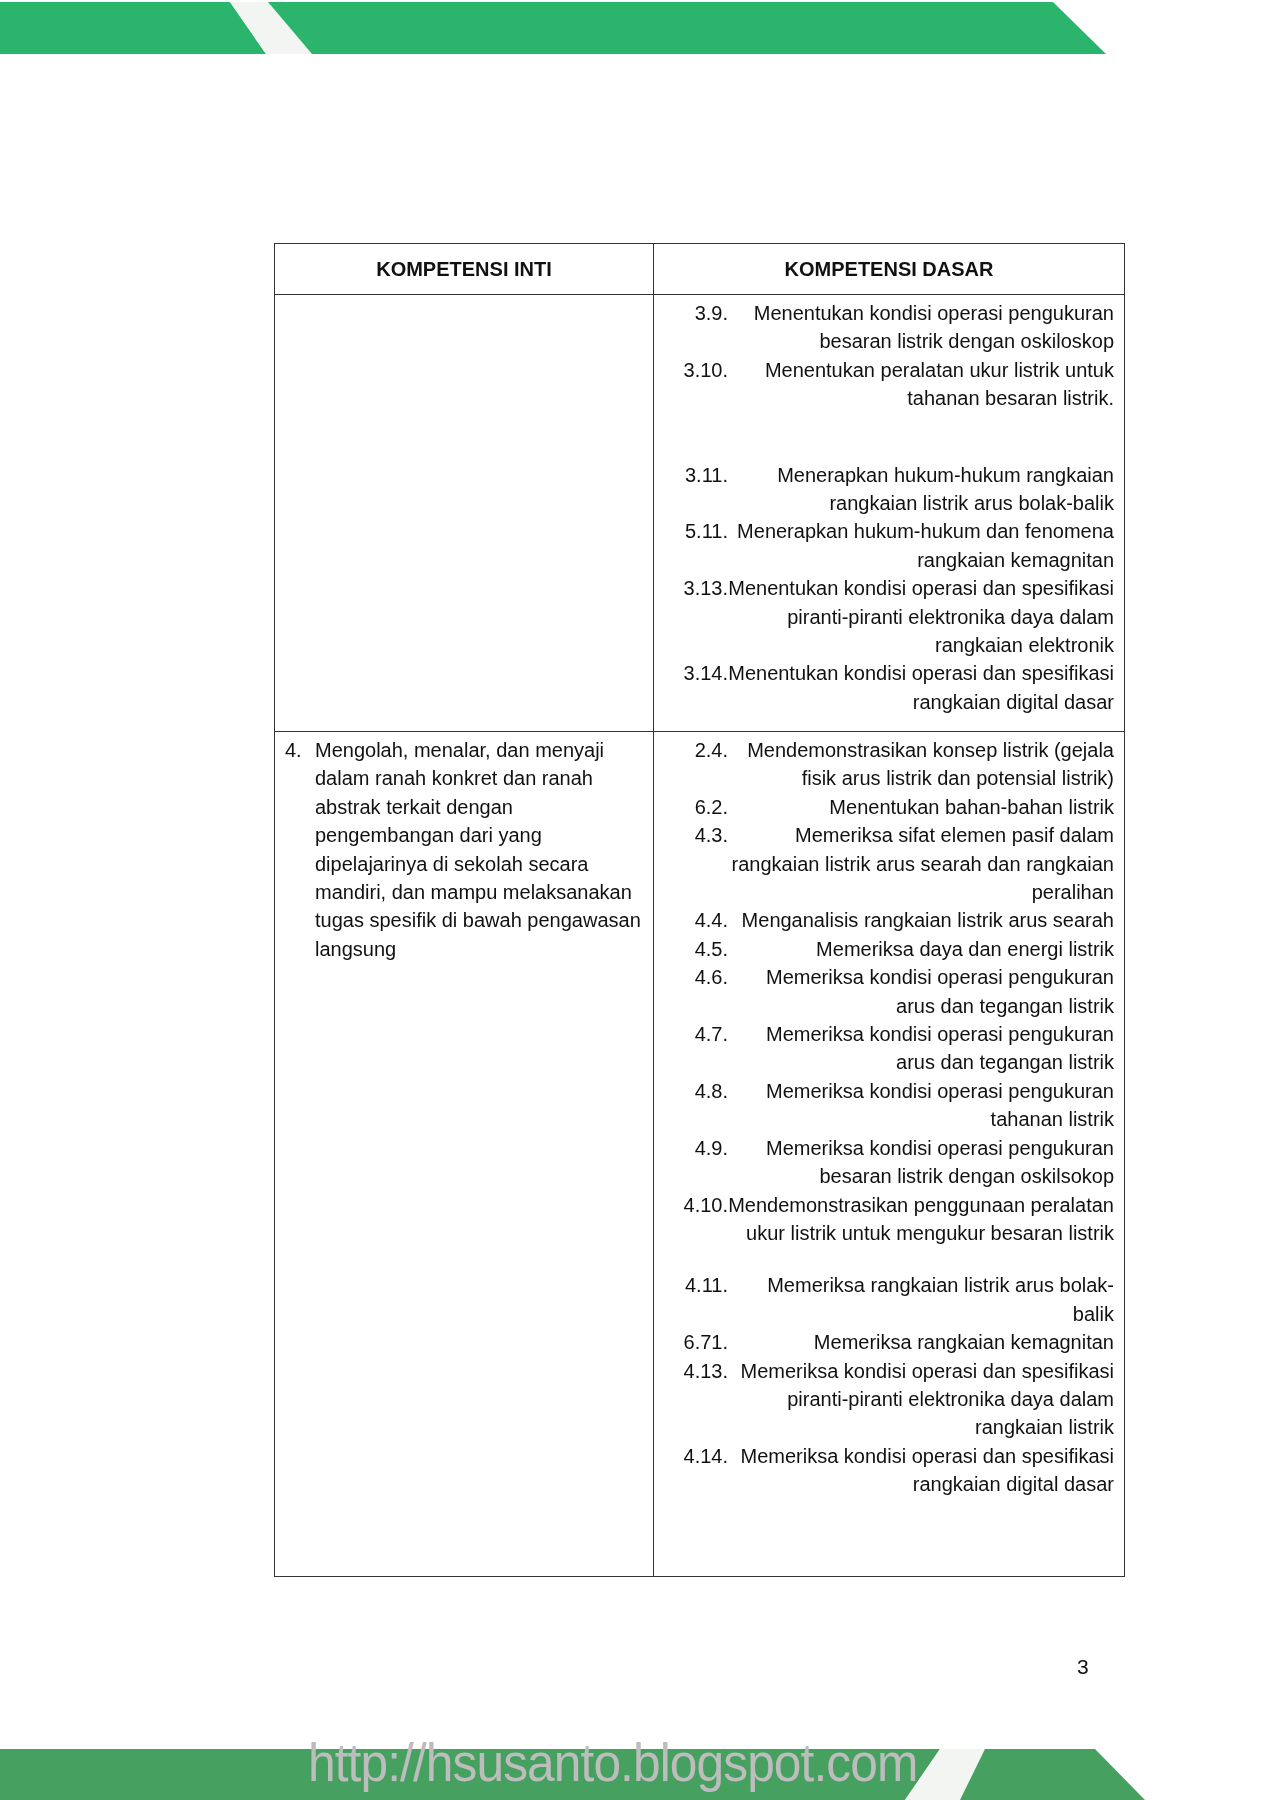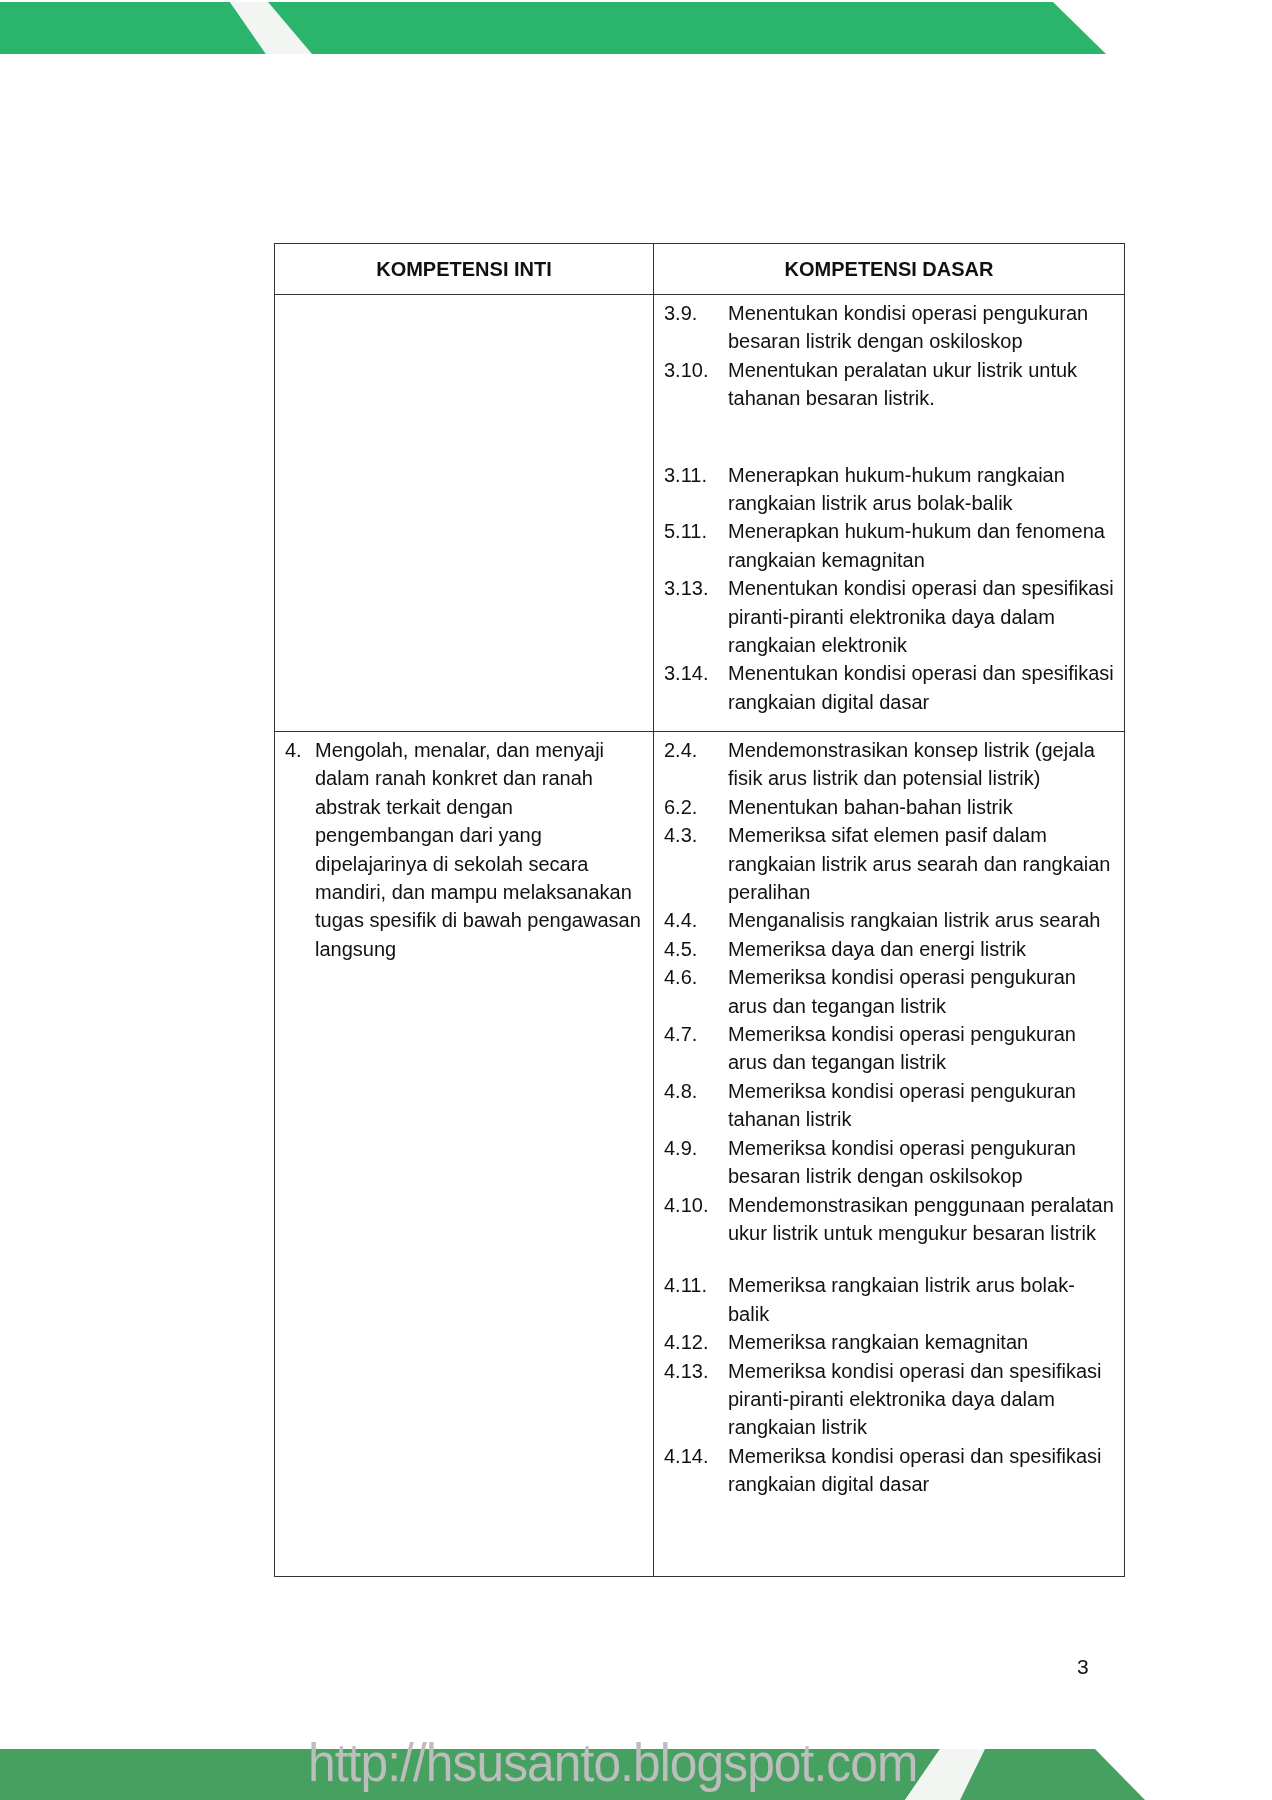--- a/index.html
+++ b/index.html
@@ -8,21 +8,21 @@
   .band-top { position:absolute; left:0; top:0; width:1272px; height:54px; }
   .band-bottom { position:absolute; left:0; top:1749px; width:1272px; height:51px; }
   .footer-url { position:absolute; left:308px; top:1735px; font-size:54px; color:#bdbdbd;
                 letter-spacing:-1px; line-height:1; white-space:nowrap; transform:scaleX(0.92); transform-origin:left; }
   .page-number { position:absolute; left:1077px; top:1655px; font-size:21px; }
   table.kt { position:absolute; left:242px; top:243px; width:850px; border-collapse:collapse; table-layout:fixed;margin-left:32px; }
   table.kt td, table.kt th { border:1.5px solid #333; padding:0; vertical-align:top; }
   table.kt th { height:50px; font-weight:bold; font-size:20px; text-align:center; vertical-align:middle; }
   col.c1 { width:379px; } col.c2 { width:471px; }
   .cell-inner { padding:4px 10px 10px 10px; font-size:20px; line-height:28.4px; }
-  .kd-item { display:flex; }
+  .kd-item { display:flex;text-align:right; }
   .kd-num { width:64px; flex:none; }
   .kd-text { flex:1; }
   .spacer-lg { height:48px; }
   .spacer-md { height:24px; }
   .ki-item { display:flex; padding:4px 10px 0 10px; font-size:20px; line-height:28.4px; }
   .ki-num { width:30px; flex:none; }
   .row1 td { border-bottom:1.5px solid #333; height:436px; }
   .row2 td { height:844px; }
 </style>
 </head>
@@ -126,21 +126,21 @@
             <div class="kd-item">
               <span class="kd-num">4.10.</span>
               <span class="kd-text">Mendemonstrasikan penggunaan peralatan ukur listrik untuk mengukur besaran listrik</span>
             </div>
             <div class="spacer-md"></div>
             <div class="kd-item">
               <span class="kd-num">4.11.</span>
               <span class="kd-text">Memeriksa rangkaian listrik  arus bolak-balik</span>
             </div>
             <div class="kd-item">
-              <span class="kd-num">4.12.</span>
+              <span class="kd-num">6.71.</span>
               <span class="kd-text">Memeriksa rangkaian kemagnitan</span>
             </div>
             <div class="kd-item">
               <span class="kd-num">4.13.</span>
               <span class="kd-text">Memeriksa kondisi operasi dan spesifikasi piranti-piranti elektronika daya dalam rangkaian listrik</span>
             </div>
             <div class="kd-item">
               <span class="kd-num">4.14.</span>
               <span class="kd-text">Memeriksa kondisi operasi dan spesifikasi rangkaian digital dasar</span>
             </div>

